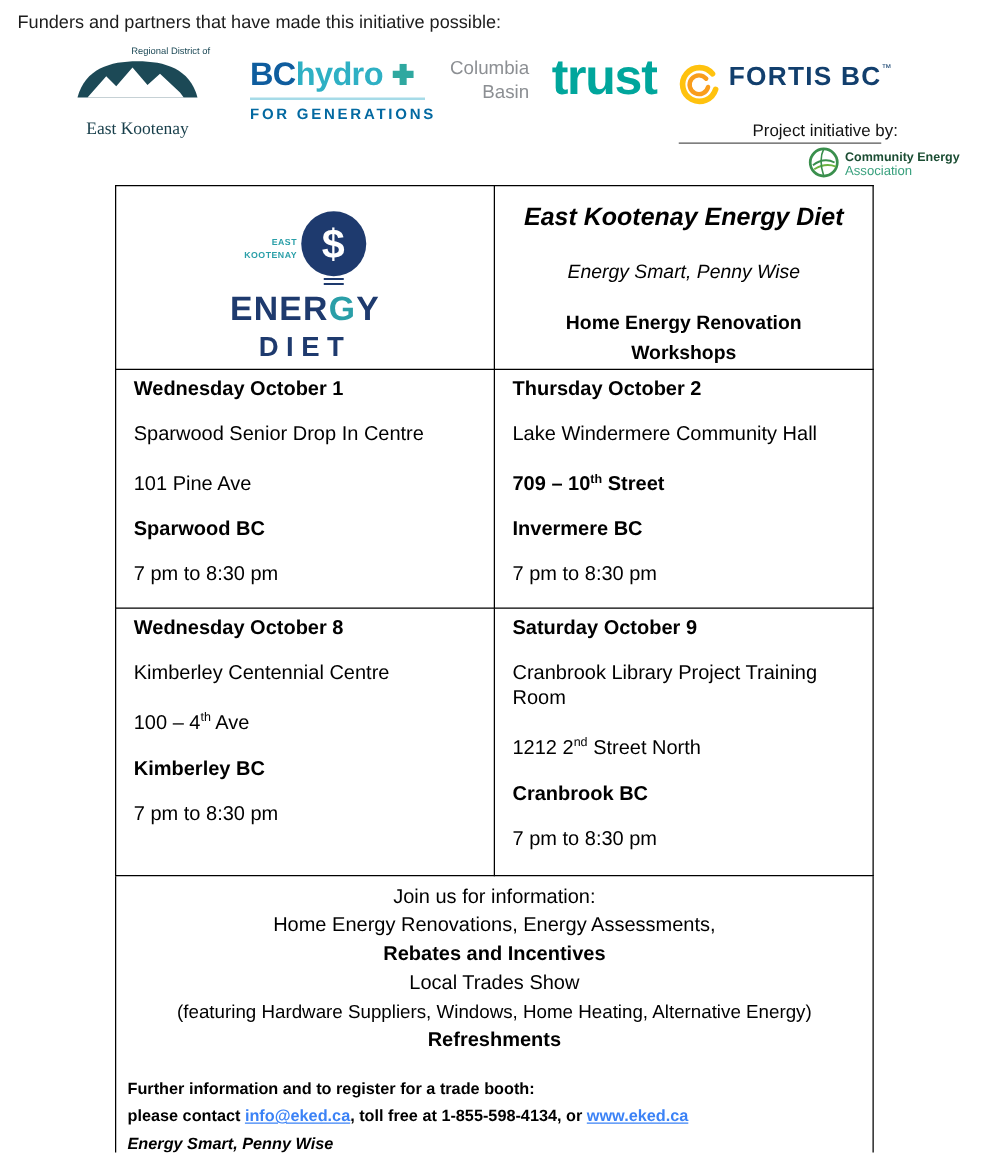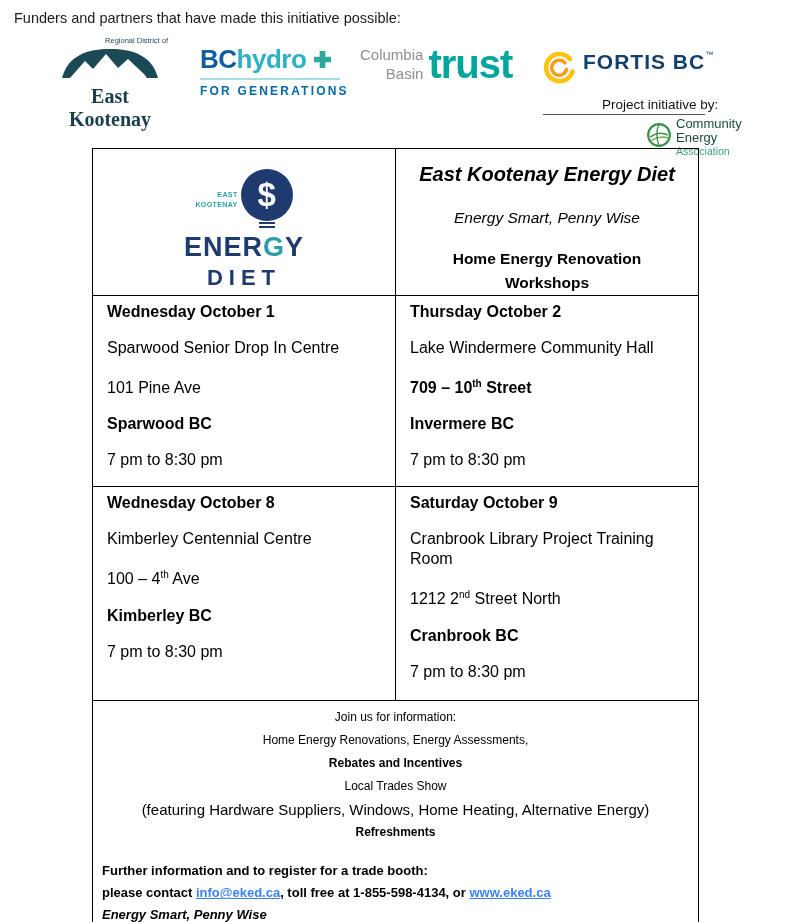--- a/index.html
+++ b/index.html
@@ -4,44 +4,44 @@
 <style>
   * { box-sizing: border-box; margin: 0; padding: 0; }
   body { background: #ffffff; font-family: "Liberation Sans", sans-serif; color: #000; }
   .page { position: relative; width: 786px; height: 922px; background: #fff; overflow: hidden; }
 
   .intro { position: absolute; left: 14px; top: 10px; font-size: 14.5px; color: #1c1c1c; }
 
   
   .logo-rdek { position: absolute; left: 52px; top: 36px; width: 116px; text-align: center; }
   .rdek-small { font-size: 7.5px; color: #1c4956; text-align: right; margin: 0 0 1px 6px; }
-  .rdek-name { font-family: "Liberation Serif", serif; font-weight: bold; font-size: 20px; color: #173e4a; margin-top: 1px; }
+  .rdek-name { font-family: "Liberation Serif", serif; font-weight: normal; font-size: 14px; color: #173e4a; margin-top: 11px; }
 
   .logo-bchydro { position: absolute; left: 200px; top: 44px; }
   .bch-row { display: flex; align-items: center; }
   .bch-bc { font-size: 26px; font-weight: bold; color: #0f5d9e; letter-spacing: -0.5px; }
   .bch-hydro { font-size: 26px; font-weight: bold; color: #2fb0c4; letter-spacing: -0.5px; }
   .bch-plus { margin-left: 8px; display: inline-flex; }
   .bch-rule { width: 140px; border-top: 2px solid #a6dbe8; margin-top: 3px; }
   .bch-tag { font-size: 12px; font-weight: bold; letter-spacing: 2.2px; color: #0369a1; margin-top: 4px; }
 
-  .logo-cbt { position: absolute; left: 360px; top: 46px; display: flex; align-items: center; }
+  .logo-cbt { position: absolute; left: 360px; top: 46px; display: flex; align-items: flex-start; }
   .cbt-left { text-align: right; color: #8c8f93; font-size: 15px; line-height: 1.25; }
-  .cbt-trust { font-size: 40px; font-weight: bold; color: #00a69c; line-height: 0.82; margin-left: 5px; letter-spacing: -1px; }
+  .cbt-trust { font-size: 40px; font-weight: bold; color: #00a69c; line-height: 0.82; margin-left: 18px; letter-spacing: -1px; }
 
   .logo-fortis { position: absolute; left: 541px; top: 50px; display: flex; align-items: flex-start; }
   .fortis-name { font-size: 21px; font-weight: bold; color: #123f6d; letter-spacing: 1px; margin-left: 6px; }
   .fortis-tm { font-size: 8px; color: #123f6d; vertical-align: super; }
 
   .delivered { position: absolute; left: 602px; top: 97px; font-size: 13.5px; color: #111; }
   .delivered-rule { position: absolute; left: 543px; top: 114px; width: 162px; border-top: 1px solid #555; }
 
   .logo-cea { position: absolute; left: 646px; top: 117px; display: flex; align-items: center; }
   .cea-text { margin-left: 4px; line-height: 1.1; }
-  .cea-line1 { font-size: 13px; font-weight: normal; color: #1b4d33; }
+  .cea-line1 { font-size: 10px; font-weight: bold; color: #1b4d33; }
   .cea-line2 { font-size: 10.5px; color: #3aa17e; }
 
   
   table.main { position: absolute; left: 92px; top: 148px; width: 607px; border-collapse: collapse; table-layout: fixed; }
   table.main td { border: 1.6px solid #000; vertical-align: top; }
 
   
   .hdr-cell { text-align: center; padding-top: 8px; }
   .hdr-title { font-size: 20px; font-weight: bold; font-style: italic; margin-top: 6px; }
   .hdr-sub { font-size: 15.5px; font-style: italic; margin-top: 23px; }
@@ -59,21 +59,21 @@
   .ed-diet { font-size: 22px; font-weight: bold; color: #1e3a6e; letter-spacing: 6px; margin-top: 2px; }
 
   
   .event-cell { font-size: 16px; padding-top: 6px; }
   .line { line-height: 20px; margin-bottom: 16px; padding: 0 14px; }
   .b { font-weight: bold; }
   sup { font-size: 10px; }
 
   
   .footer-cell { text-align: center; padding-top: 5px; }
-  .f-line { font-size: 12px; line-height: 23px; }
+  .f-line { font-size: 16px; line-height: 23px; }
   .f-line.small { font-size: 15px; }
   .f-block { text-align: left; padding: 16px 10px 0 9px; font-size: 13px; font-weight: bold; line-height: 22px; }
   .f-tagline { font-style: italic; }
   a.link { color: #3b82f6; text-decoration: underline; cursor: pointer; }
 </style>
 </head>
 <body>
 
 <div class="page">
 

